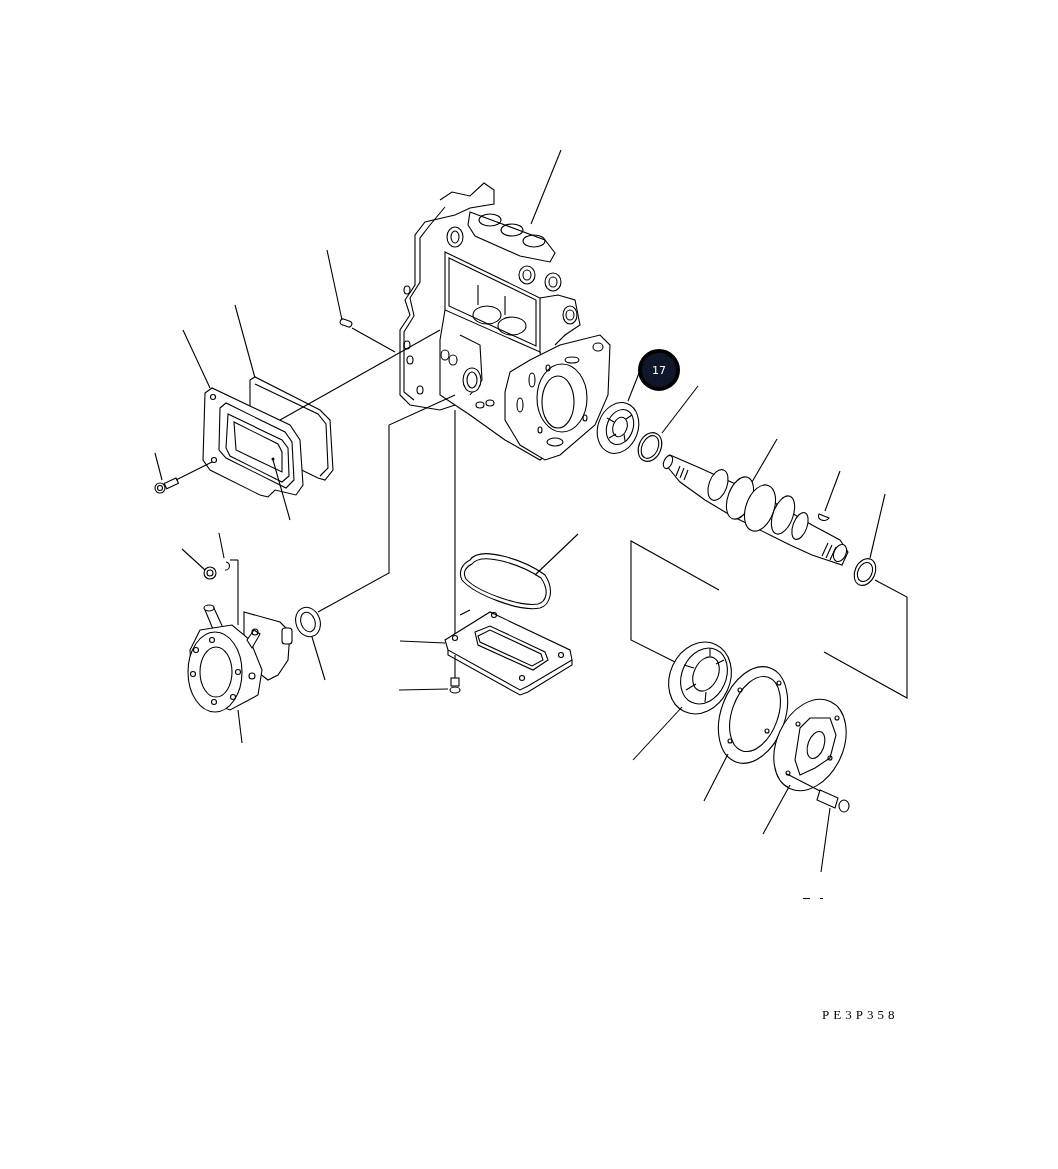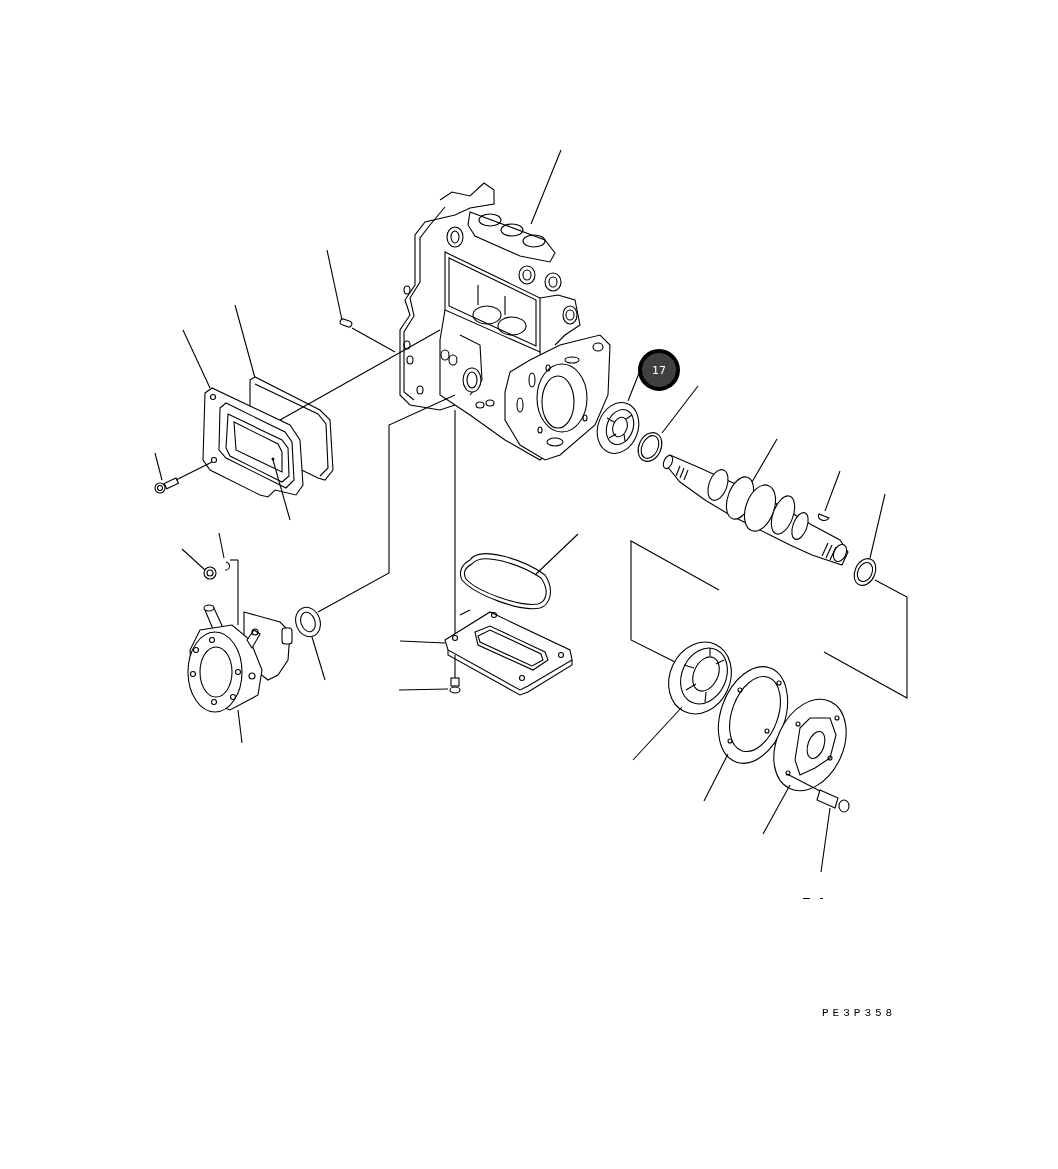--- a/index.html
+++ b/index.html
@@ -3,28 +3,28 @@
   <meta charset="utf-8">
   <style>
     html, body { margin: 0; padding: 0; background: #ffffff; }
     body { width: 1058px; height: 1169px; position: relative; overflow: hidden;
            font-family: "Liberation Sans", sans-serif; }
     #diagram { position: absolute; left: 0; top: 0; width: 1058px; height: 1169px; }
     #diagram .ln { stroke: #000; stroke-width: 1.1; fill: none; }
     #diagram .pt { stroke: #000; stroke-width: 1.1; fill: #fff; }
     .callout {
       position: absolute; width: 34px; height: 34px; border-radius: 50%;
-      background: #404040; border: 4px solid #000; color: #fff;
+      background: #0f172a; border: 4px solid #000; color: #fff;
       font-family: "DejaVu Sans", sans-serif; font-size: 11px;
       display: flex; align-items: center; justify-content: center;
       box-sizing: content-box; cursor: pointer;
     }
     .drawing-code {
-      position: absolute; font-family: Liberation Mono, monospace;
-      font-size: 11px; letter-spacing: 4px; color: #000;
+      position: absolute; font-family: Liberation Serif, serif;
+      font-size: 13px; letter-spacing: 4px; color: #000;
     }
     .dash-mark { position: absolute; height: 1px; background: #000; }
   </style>
 </head>
 <body>
 
 <svg id="diagram" viewBox="0 0 1058 1169" xmlns="http://www.w3.org/2000/svg">
 
   <g>
 

